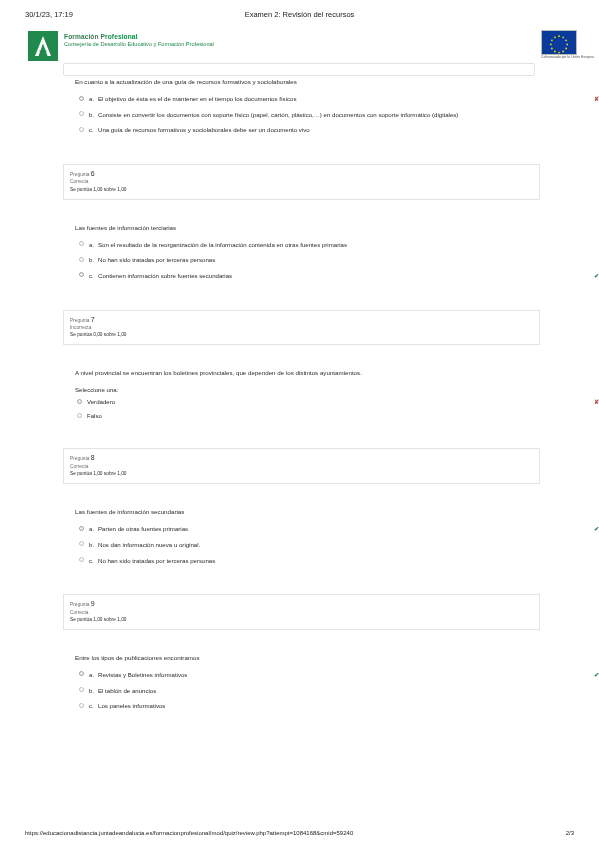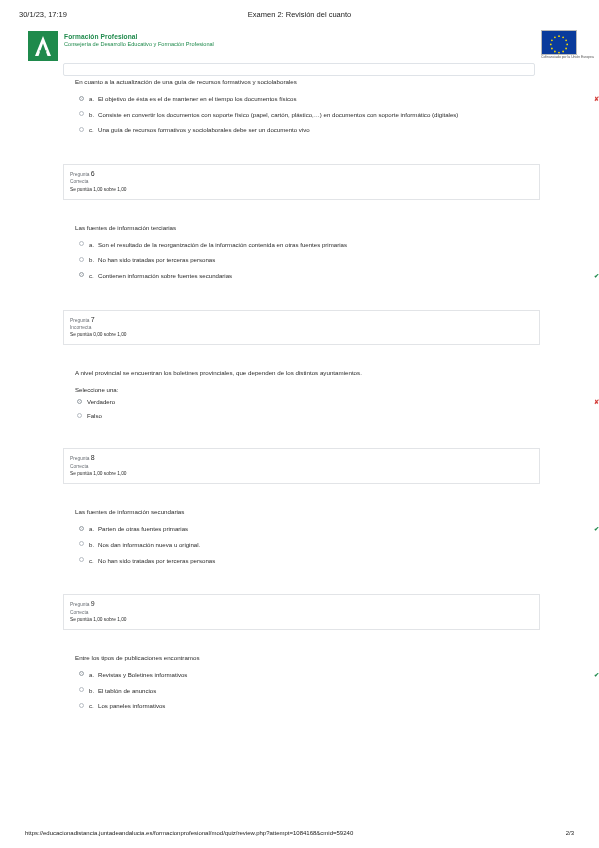--- a/index.html
+++ b/index.html
@@ -21,21 +21,21 @@
     position: absolute;
     top: 10px;
     left: 0;
     width: 599px;
     height: 14px;
     font-size: 7.5px;
     color: #1b1b1b;
   }
   .print-header .ph-date {
     position: absolute;
-    left: 19px;
+    left: 25px;
     top: 0;
     white-space: nowrap;
   }
   .print-header .ph-title {
     position: absolute;
     left: 0;
     top: 0;
     width: 599px;
     text-align: center;
     white-space: nowrap;
@@ -250,21 +250,21 @@
     right: 25px;
     top: 0;
     white-space: nowrap;
   }
 </style>
 </head>
 <body>
 
 <div class="print-header">
   <span class="ph-date">30/1/23, 17:19</span>
-  <span class="ph-title">Examen 2: Revisión del cuanto</span>
+  <span class="ph-title">Examen 2: Revisión del recursos</span>
 </div>
 
 <div class="brand-band">
   <div class="brand-logo">
     <svg width="30" height="30" viewBox="0 0 30 30" aria-hidden="true">
       <rect x="0" y="0" width="30" height="30" fill="#1f8a4c"></rect>
       <path d="M15 5 L23 25 L19.5 25 L15 12.5 L10.5 25 L7 25 Z" fill="#ffffff"></path>
       <path d="M11.3 19.5 L18.7 19.5 L17.6 22 L12.4 22 Z" fill="#1f8a4c"></path>
     </svg>
   </div>

